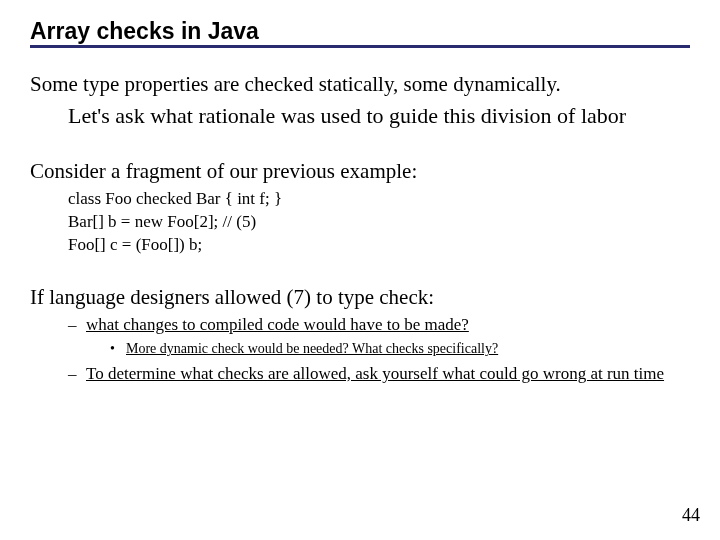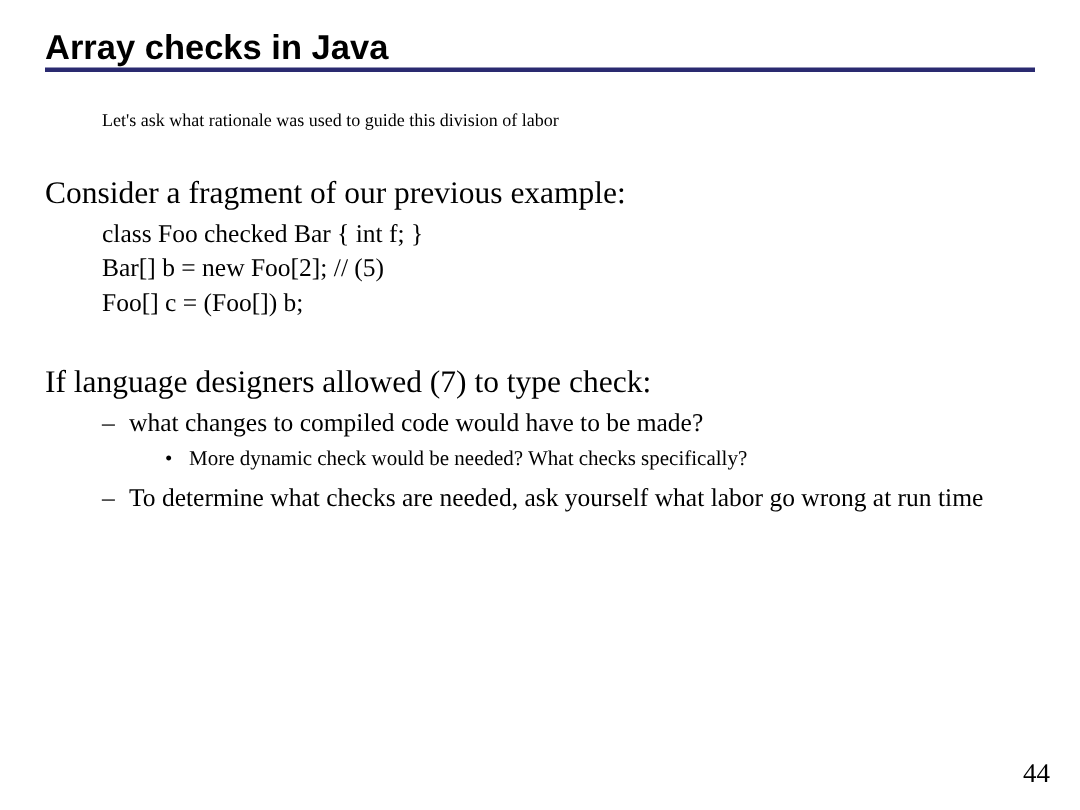--- a/index.html
+++ b/index.html
@@ -28,21 +28,21 @@
   .section {
     margin-bottom: 28px;
   }
   .section-head {
     font-size: 21px;
     color: #000;
     margin-bottom: 4px;
     font-weight: normal;
   }
   .sub {
-    font-size: 12px;
+    font-size: 22px;
     color: #000;
     margin-left: 38px;
     line-height: 1.35;
   }
   .code-block {
     margin-left: 38px;
     font-size: 17px;
     line-height: 1.35;
   }
   .bullet-row {
@@ -51,20 +51,21 @@
     font-size: 17px;
     line-height: 1.35;
     margin-bottom: 2px;
   }
   .bullet-dash {
     width: 18px;
     flex-shrink: 0;
   }
   .bullet-text {
     flex: 1;
+    text-decoration: underline;
   }
   .sub-bullet-row {
     display: flex;
     margin-left: 80px;
     font-size: 14px;
     line-height: 1.35;
     margin-top: 4px;
     margin-bottom: 4px;
   }
   .sub-bullet-dot {
@@ -79,20 +80,21 @@
     font-family: Georgia, serif;
   }
 </style>
 </head>
 <body>
 
 <h1 class="title">Array checks in Java</h1>
 <hr class="title-rule">
 
 <div class="section">
+  <div class="section-head">Some type properties are checked statically, some dynamically.</div>
   <div class="sub">Let's ask what rationale was used to guide this division of labor</div>
 </div>
 
 <div class="section">
   <div class="section-head">Consider a fragment of our previous example:</div>
   <div class="code-block">
     <div>class Foo checked Bar { int f; }</div>
     <div>Bar[] b = new Foo[2];   // (5)</div>
     <div>Foo[] c = (Foo[]) b;</div>
   </div>
@@ -103,17 +105,17 @@
   <div class="bullet-row">
     <div class="bullet-dash">–</div>
     <div class="bullet-text">what changes to compiled code would have to be made?</div>
   </div>
   <div class="sub-bullet-row">
     <div class="sub-bullet-dot">•</div>
     <div class="bullet-text">More dynamic check would be needed?  What checks specifically?</div>
   </div>
   <div class="bullet-row">
     <div class="bullet-dash">–</div>
-    <div class="bullet-text">To determine what checks are needed, ask yourself what labor go wrong at run time</div>
+    <div class="bullet-text">To determine what checks are allowed, ask yourself what could go wrong at run time</div>
   </div>
 </div>
 
 <div class="page-num">44</div>
 
 </body></html>

